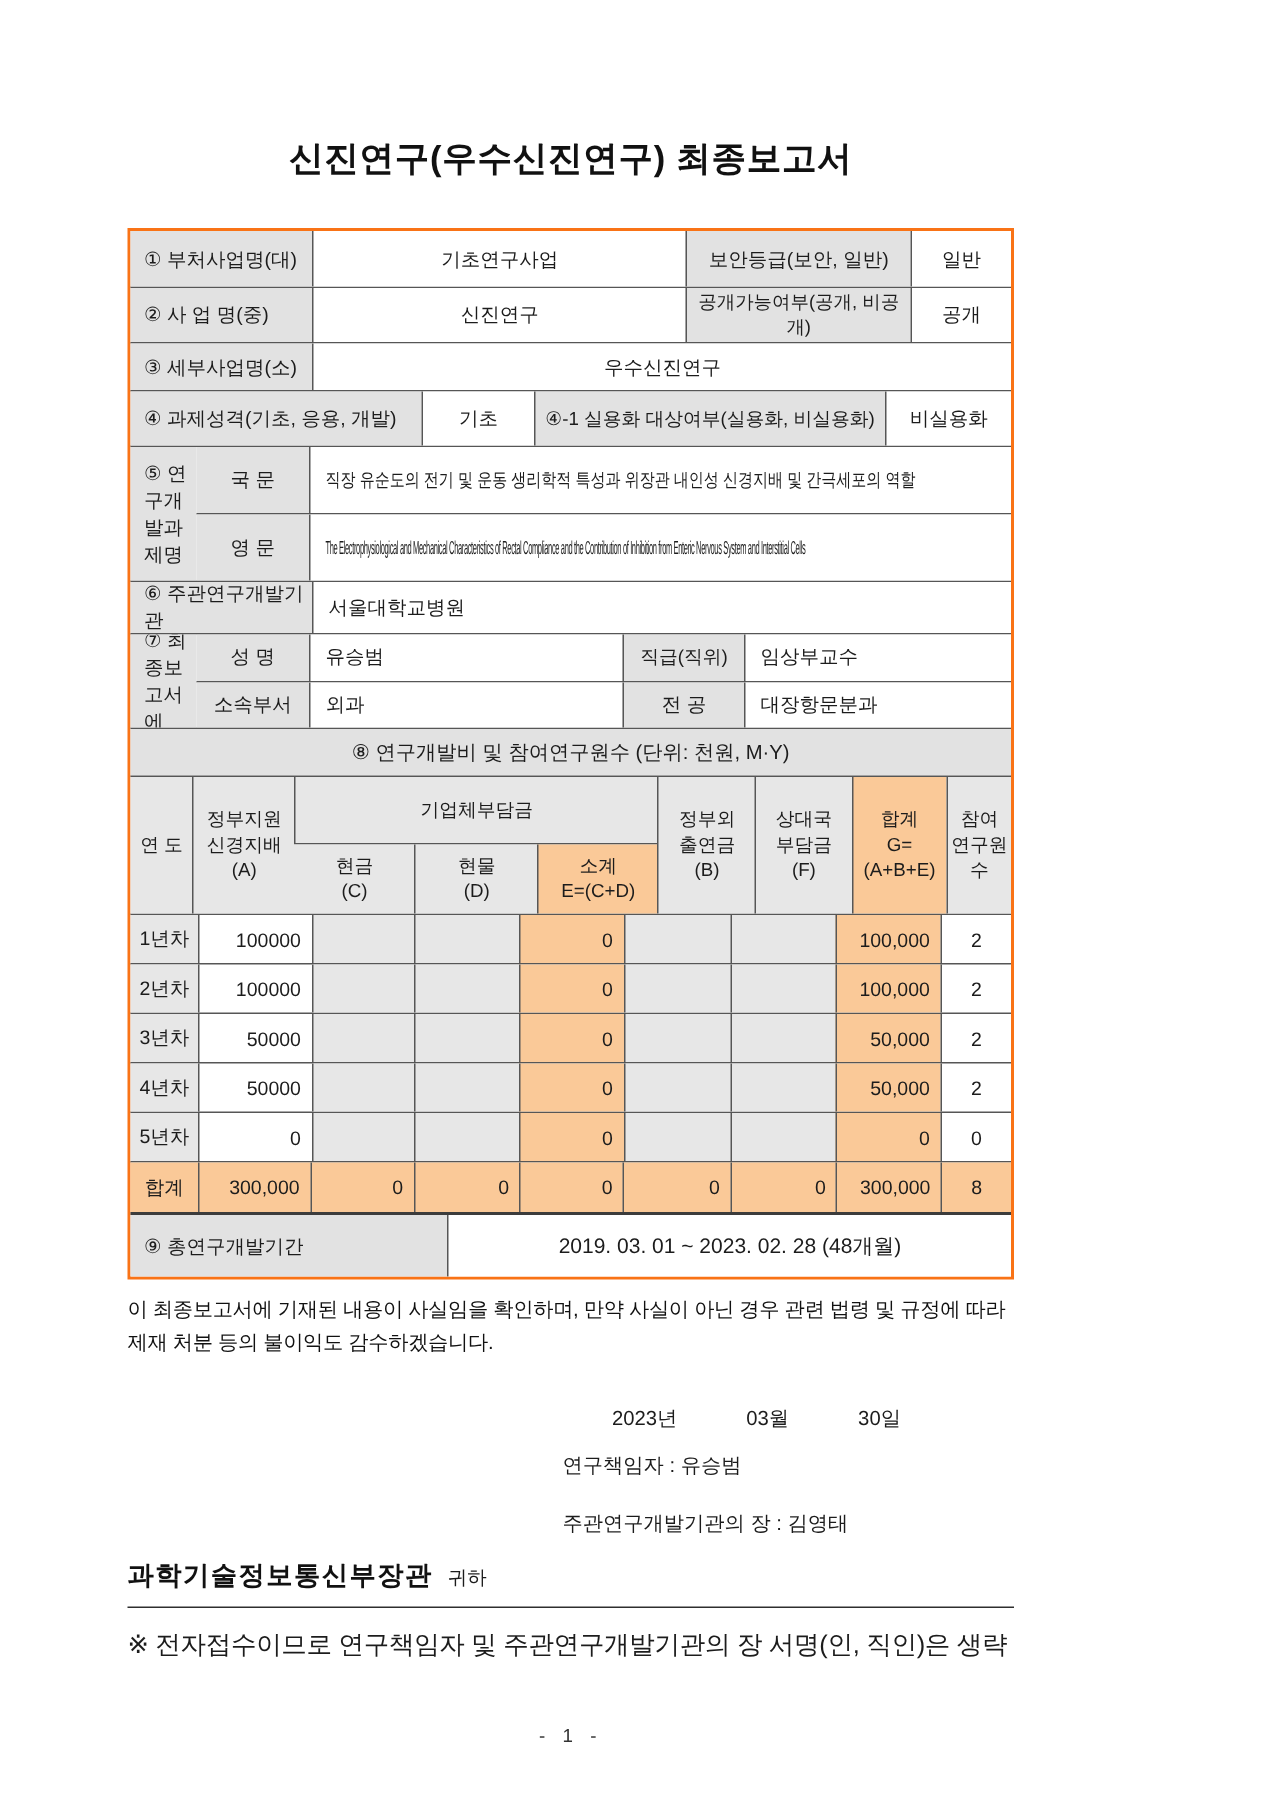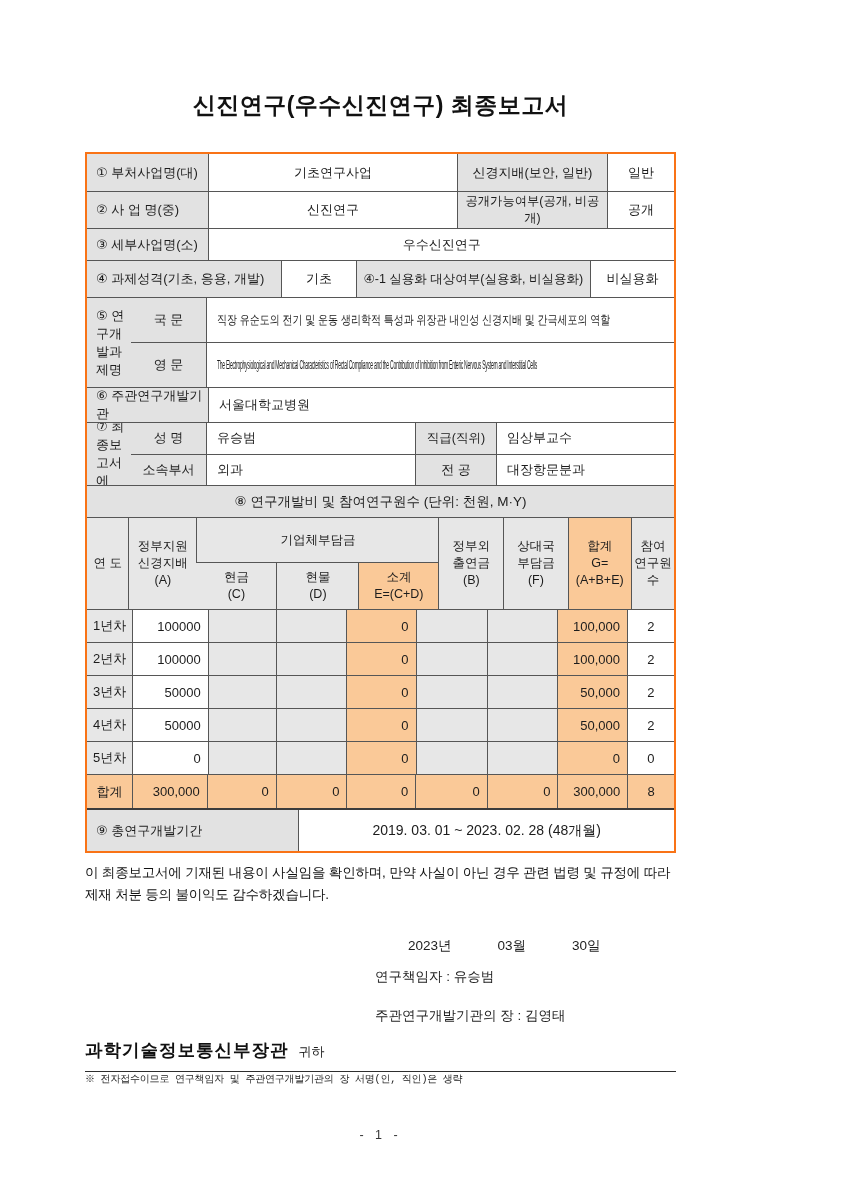--- a/index.html
+++ b/index.html
@@ -32,36 +32,36 @@
   .hcell { font-size:12.5px; justify-content:center; text-align:center; line-height:1.35; }
 
   .sec8 { height:32px; background:#e2e2e2; display:flex; align-items:center; justify-content:center; font-size:13.5px; border-top:1px solid #565656; }
 
   .decl { margin-top:9px; font-size:13.5px; line-height:1.62; color:#111; letter-spacing:-0.2px; word-break:keep-all; }
   .dateline { margin-top:31px; margin-left:323px; display:flex; gap:46px; font-size:13.5px; }
   .sigline { margin-left:290px; font-size:13.5px; }
   .recipient { margin-top:13px; padding-bottom:9px; border-bottom:1.5px solid #2e2e2e; display:flex; align-items:baseline; gap:10px; }
   .recipient .big { font-size:17.5px; font-weight:600; letter-spacing:1px; color:#111; }
   .recipient .small { font-size:13px; }
-  .note { font-size:10px; letter-spacing:-0.2px;font-family:Liberation Mono, monospace; }
+  .note { margin-top:13px; font-size:17px; letter-spacing:-0.2px; }
   .pagenum { margin-top:42px; text-align:center; font-size:12.5px; letter-spacing:4px; color:#333; }
 </style>
 </head>
 <body>
 
 <div class="sheet">
   <div class="content">
     <div class="doc-title">신진연구(우수신진연구) 최종보고서</div>
 
     <div class="tbl">
 
       <div class="r" style="height:37px">
         <div class="c lab" style="width:140px">① 부처사업명(대)</div>
         <div class="c val" style="width:290px">기초연구사업</div>
-        <div class="c lab2" style="width:175px">신경지배(보안, 일반)</div>
+        <div class="c lab2" style="width:175px">보안등급(보안, 일반)</div>
         <div class="c val" style="width:78px">일반</div>
       </div>
 
       <div class="r" style="height:37px">
         <div class="c lab" style="width:140px">② 사  업  명(중)</div>
         <div class="c val" style="width:290px">신진연구</div>
         <div class="c lab2" style="width:175px;font-size:12.3px">공개가능여부(공개, 비공개)</div>
         <div class="c val" style="width:78px">공개</div>
       </div>
 

